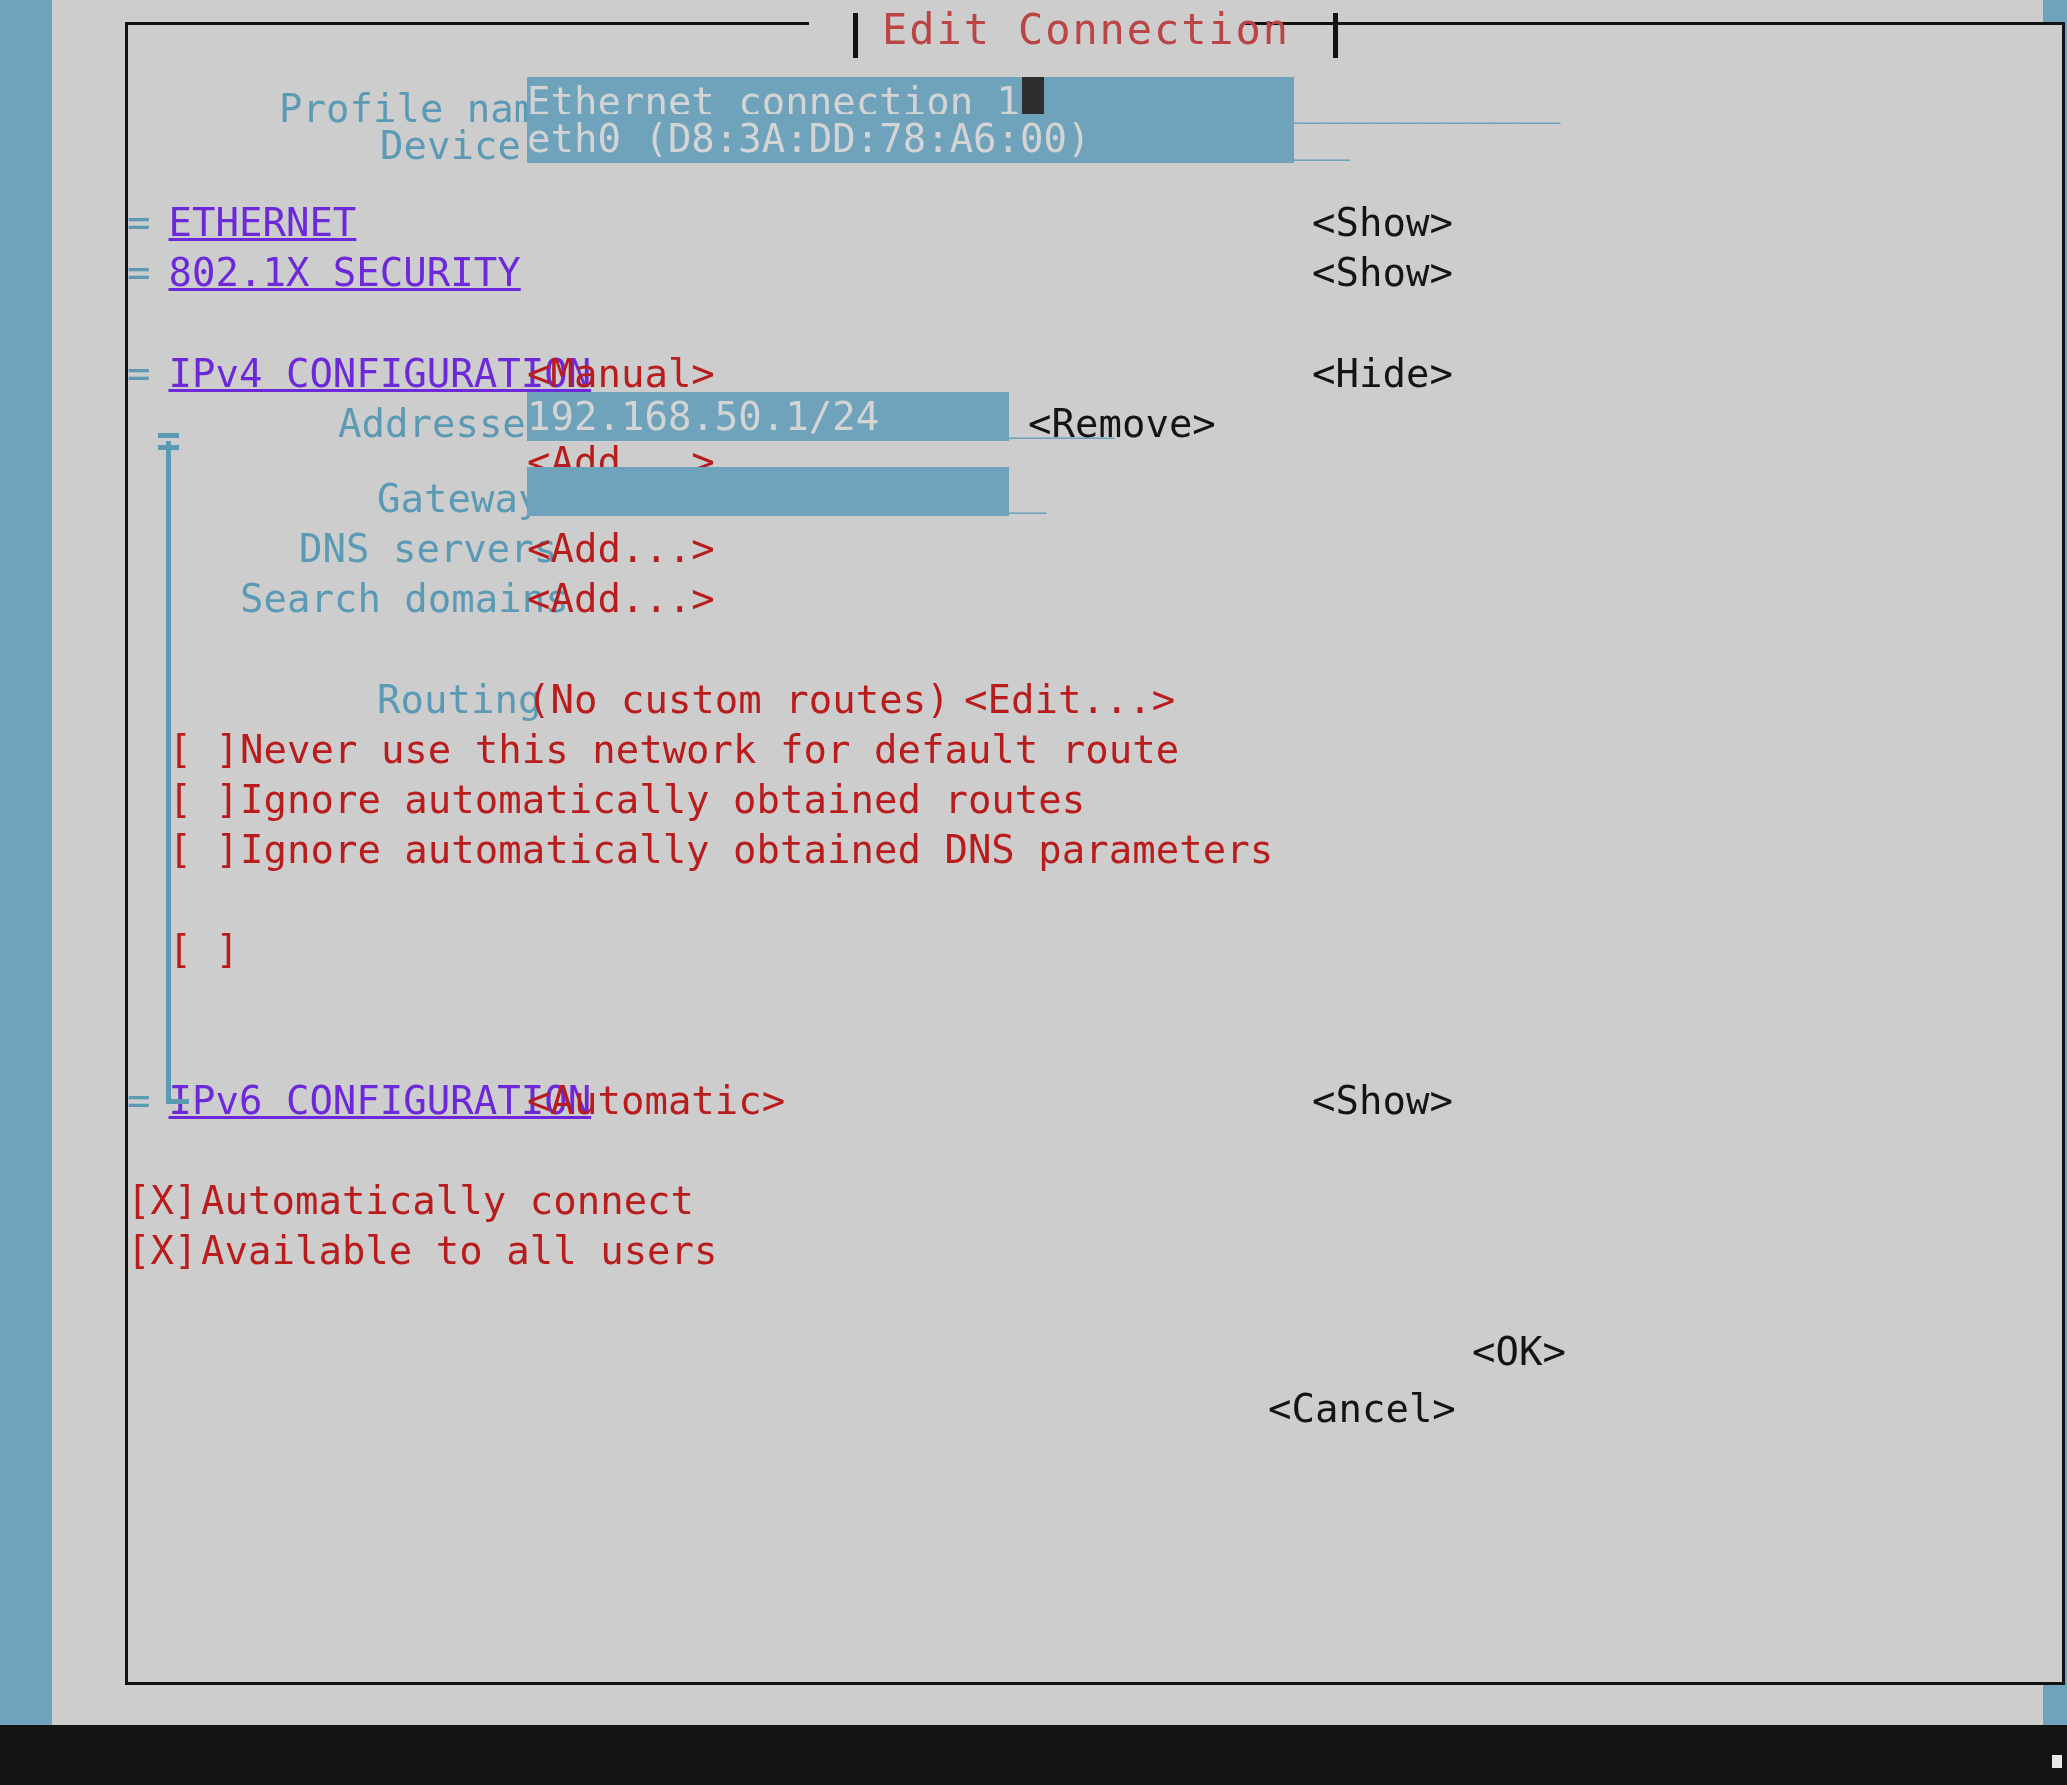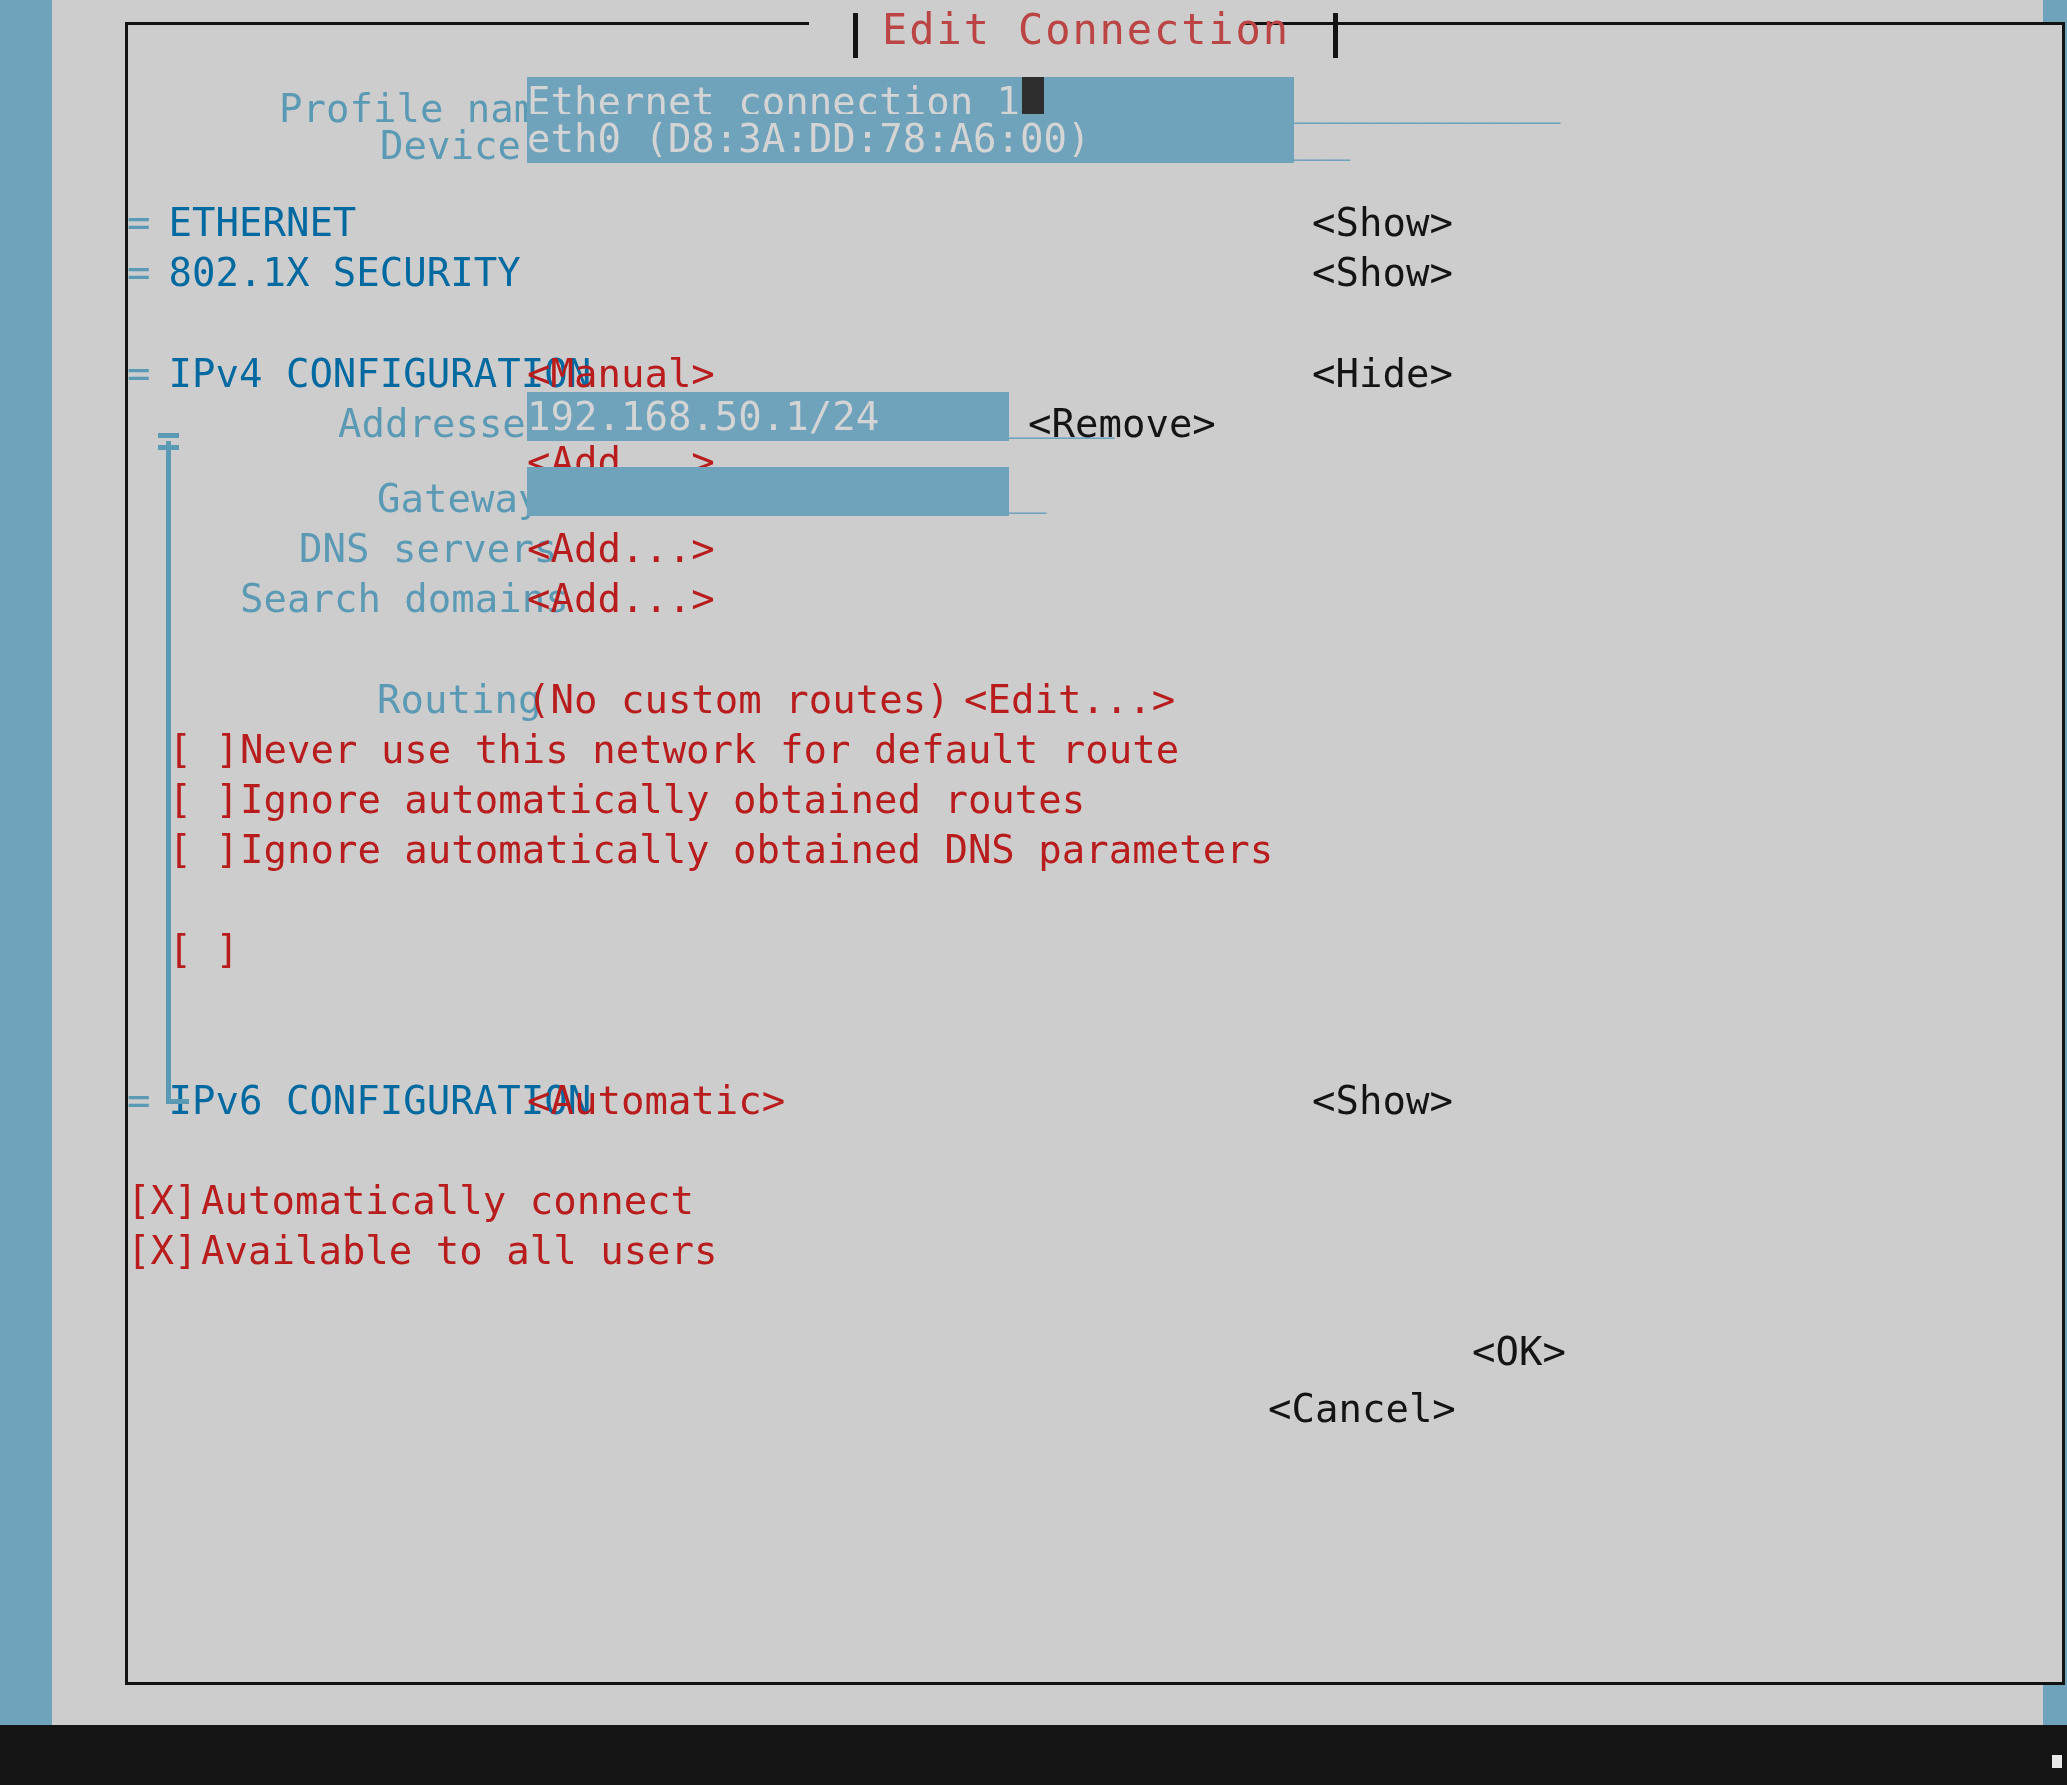--- a/index.html
+++ b/index.html
@@ -92,21 +92,21 @@
     font-size: 39px;
     line-height: 51px;
     color: #141414;
     white-space: pre;
   }
 
   .row { position: absolute; white-space: pre; }
 
   .lbl        { color: #5b9ab5; }
   .val        { color: #b91c1c; }
-  .sect       { color: #0369a1; letter-spacing: 0px; }
+  .sect       { color: #6d28d9; letter-spacing: 0px; text-decoration: underline; }
   .btn        { color: #141414; }
 
   
   .field {
     position: absolute;
     background: #6fa3bb;
     color: #d4d4d4;
     white-space: pre;
     box-sizing: border-box;
     padding: 0;

